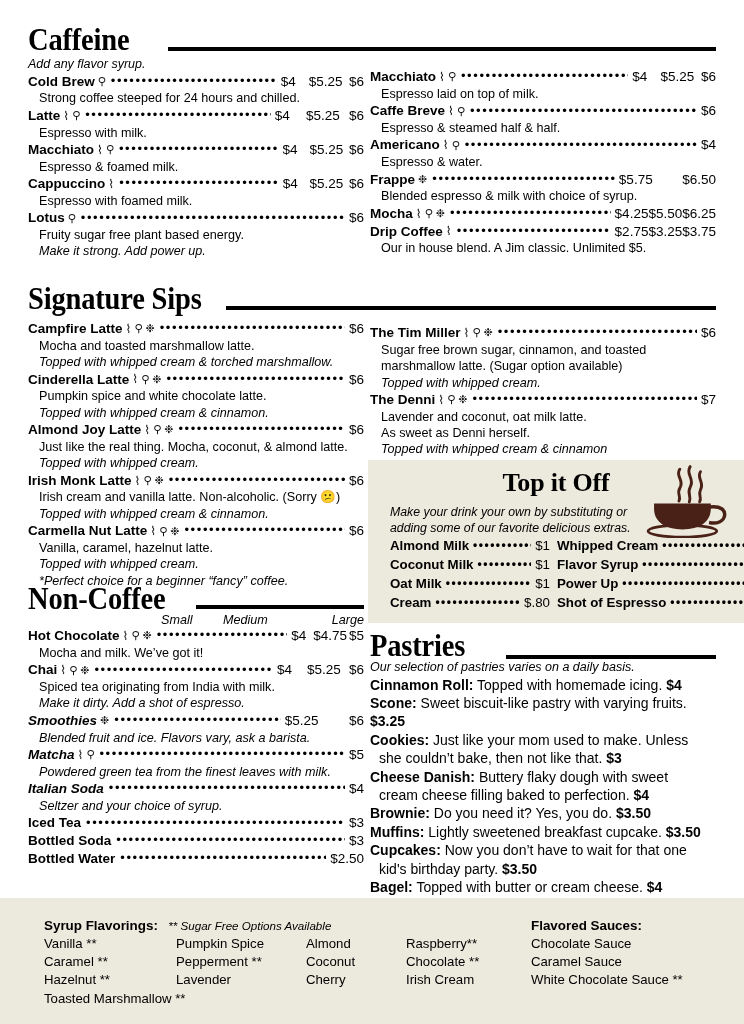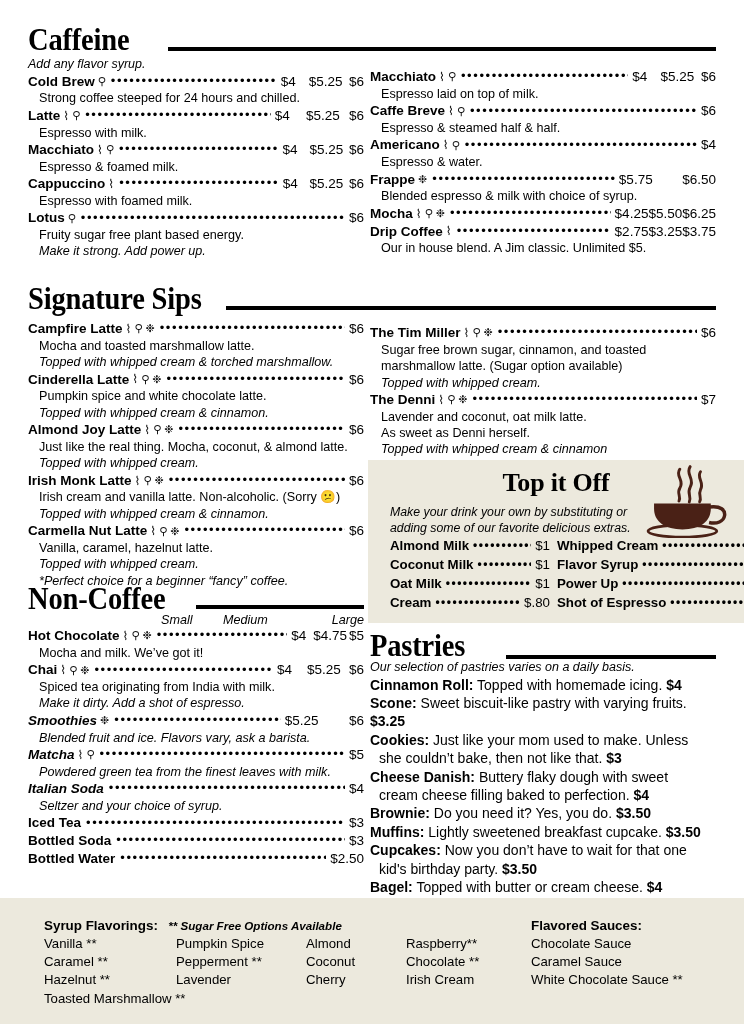--- a/index.html
+++ b/index.html
@@ -87,21 +87,21 @@
   .past-line{font-size:14px;line-height:1.315;}
   .past-line b{font-weight:700;}
   .past-cont{padding-left:9px;}
 
   
   #footer{
     position:absolute;left:0;top:898px;width:744px;height:126px;background:#ece9dd;
   }
   .foot-inner{position:relative;padding:18px 0 0 0;}
   .f-head{font-weight:700;font-size:13.4px;}
-  .f-note{font-style:italic;font-size:11.6px;font-weight:700;}
+  .f-note{font-style:italic;font-size:11.6px;font-weight:400;}
   .f-item{font-size:13.2px;line-height:1.38;}
   .fcol{position:absolute;}
 </style>
 </head>
 <body>
 
 <div class="page">
 
   <div class="colL" style="top:24px;">
     <div class="sec-head">

